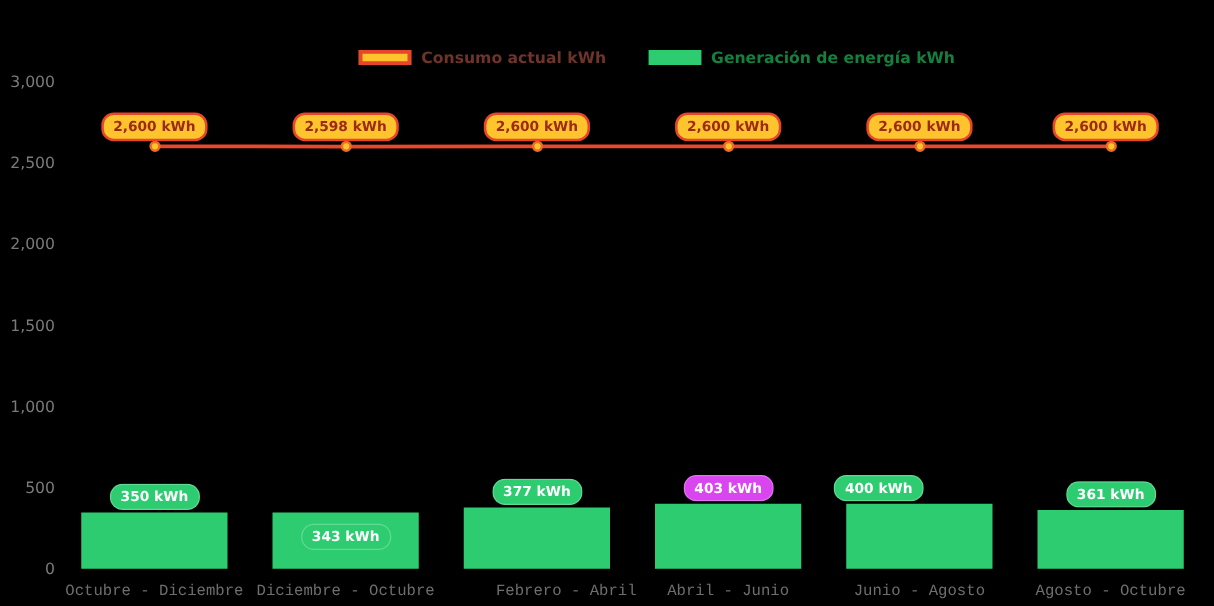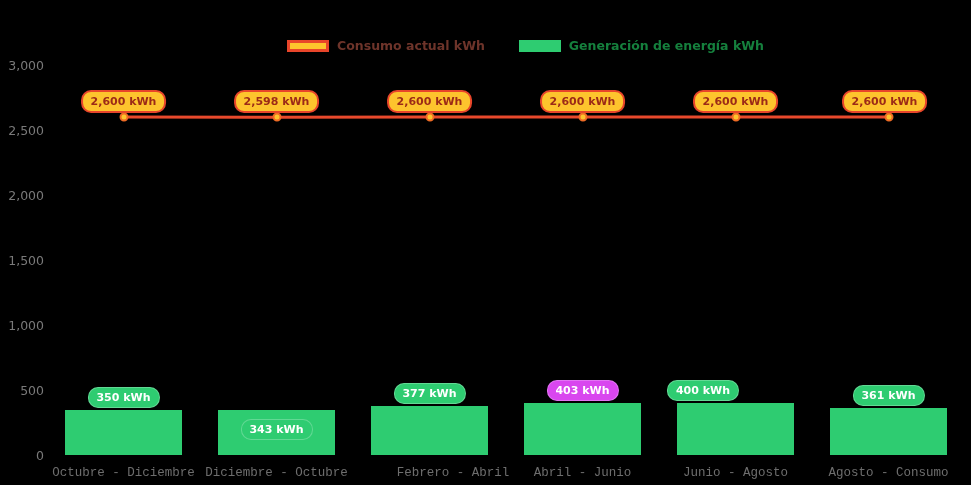--- a/index.html
+++ b/index.html
@@ -52,21 +52,21 @@
       <div class="ytick" style="top: 195px;">2,000</div>
       <div class="ytick" style="top: 130px;">2,500</div>
       <div class="ytick" style="top: 65px;">3,000</div>
     </div>
   <div id="xaxis">
       <div class="xtick" style="left: 123.5px;">Octubre - Diciembre</div>
       <div class="xtick" style="left: 276.5px;">Diciembre - Octubre</div>
       <div class="xtick" style="left: 453px;">Febrero - Abril</div>
       <div class="xtick" style="left: 582.5px;">Abril - Junio</div>
       <div class="xtick" style="left: 735.5px;">Junio - Agosto</div>
-      <div class="xtick" style="left: 888.5px;">Agosto - Consumo</div>
+      <div class="xtick" style="left: 888.5px;">Agosto - Octubre</div>
     </div>
   <div id="bars">
       <div class="bar" style="left: 65px; top: 409.5px; width: 117px; height: 45.5px; background: rgb(46, 204, 113);"></div>
       <div class="bar" style="left: 218px; top: 410.41px; width: 117px; height: 44.59px; background: rgb(46, 204, 113);"></div>
       <div class="bar" style="left: 371px; top: 405.99px; width: 117px; height: 49.01px; background: rgb(46, 204, 113);"></div>
       <div class="bar" style="left: 524px; top: 402.61px; width: 117px; height: 52.39px; background: rgb(46, 204, 113);"></div>
       <div class="bar" style="left: 677px; top: 403px; width: 117px; height: 52px; background: rgb(46, 204, 113);"></div>
       <div class="bar" style="left: 830px; top: 408.07px; width: 117px; height: 46.93px; background: rgb(46, 204, 113);"></div>
     </div>
   <svg class="line-layer" width="971" height="485" id="lineLayer">

